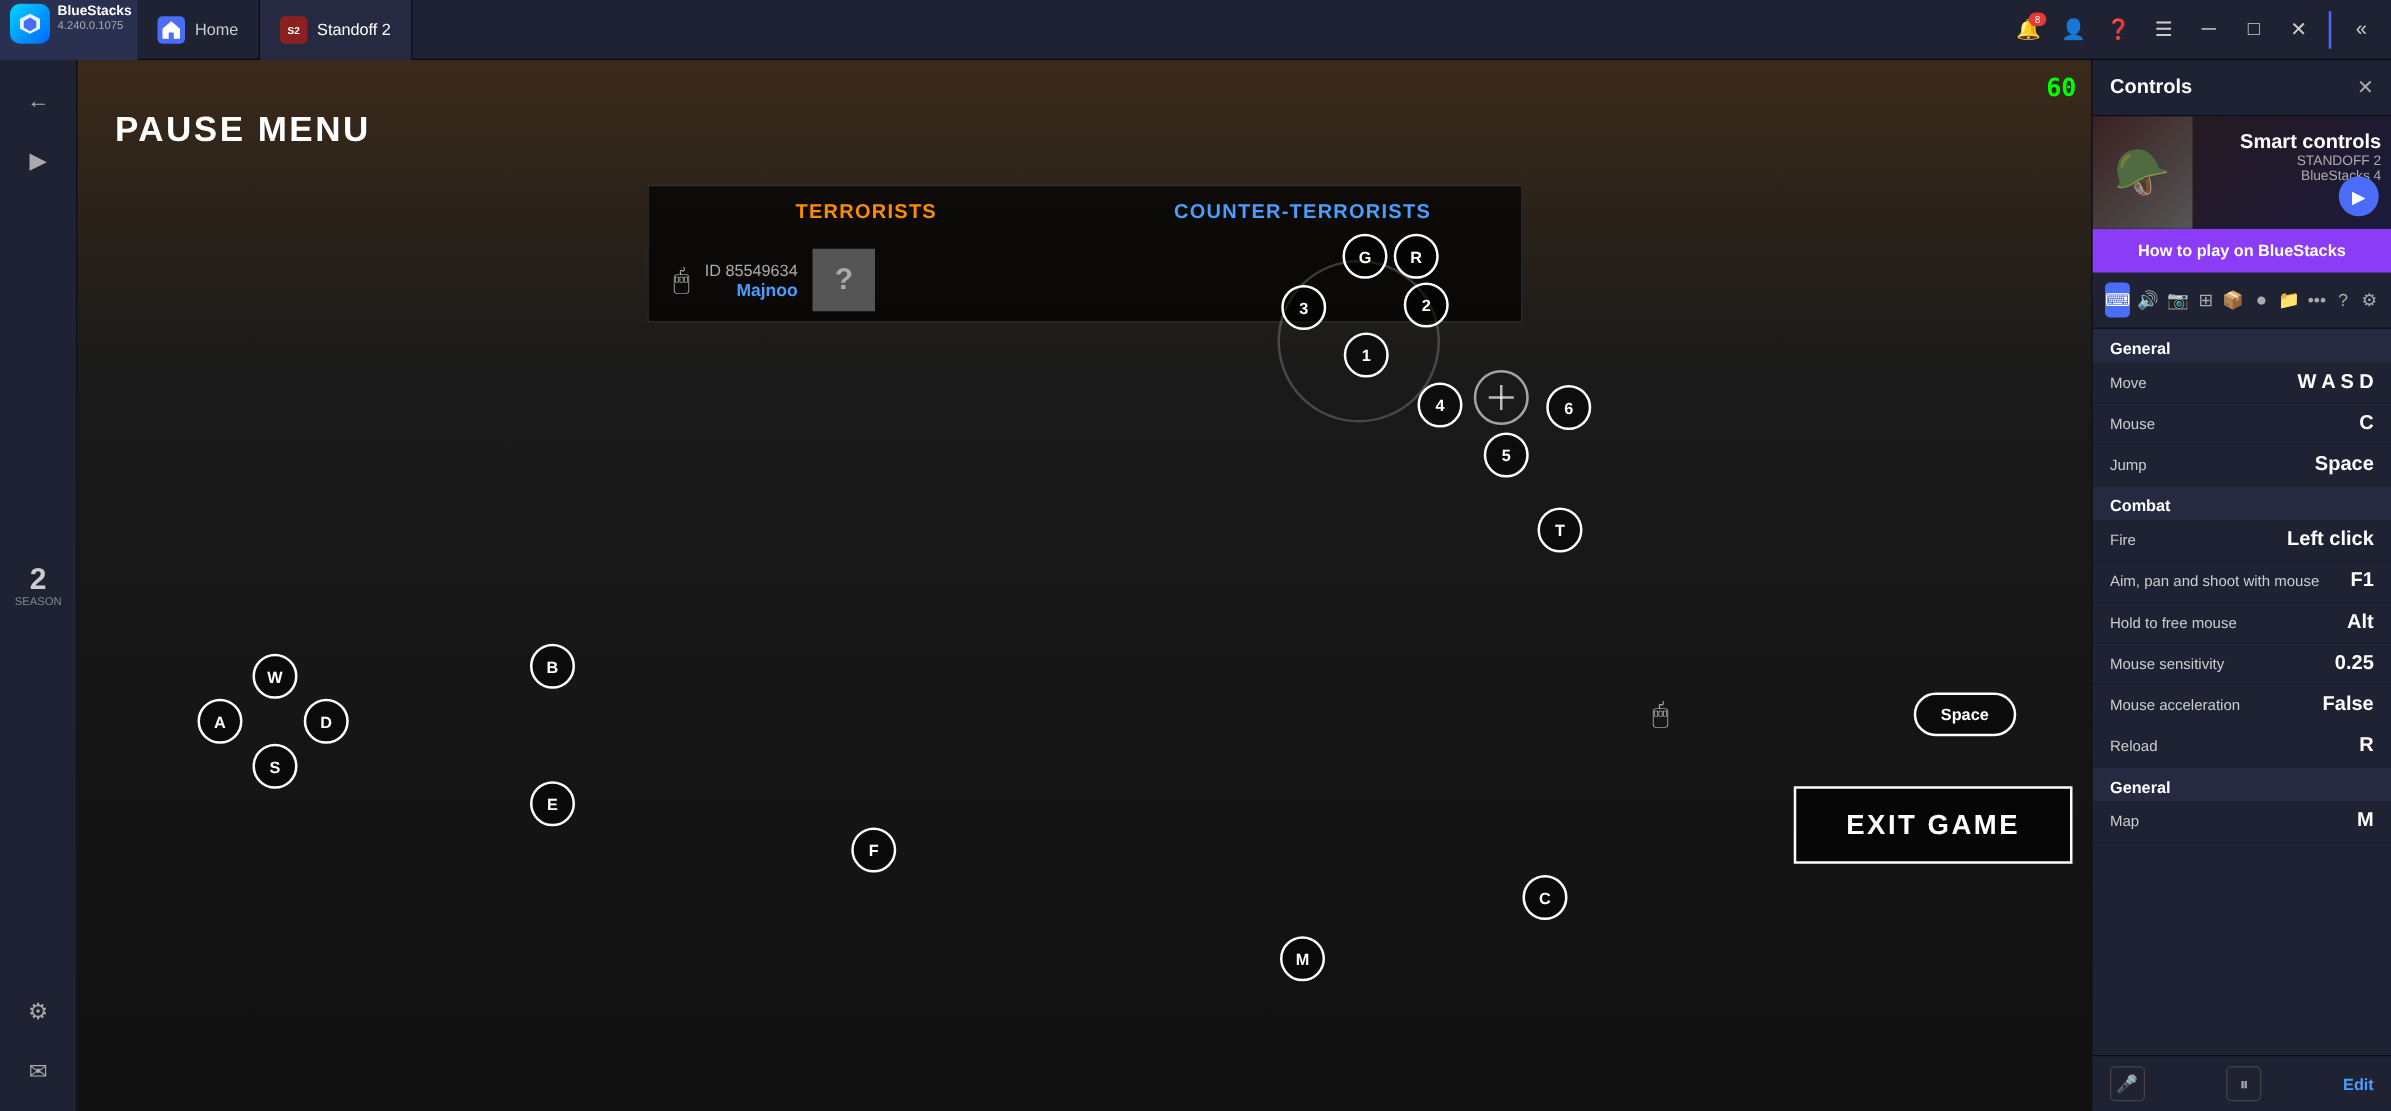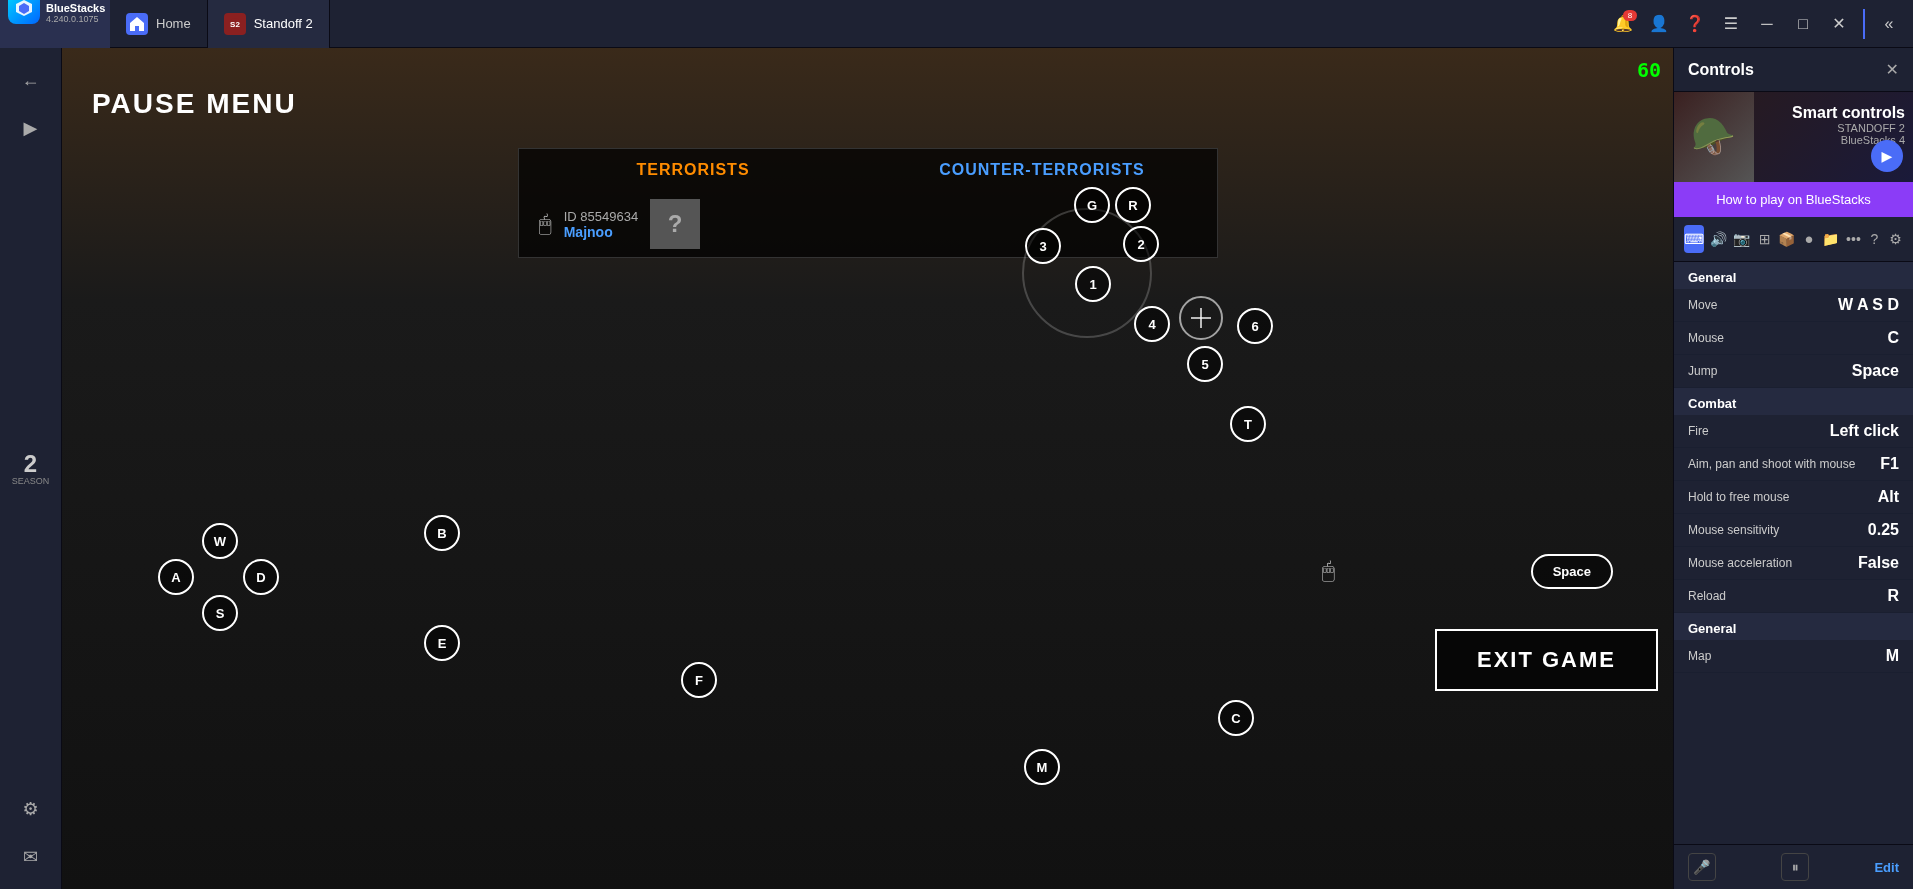--- a/index.html
+++ b/index.html
@@ -20,22 +20,22 @@
       display: flex;
       align-items: center;
       flex-shrink: 0;
       border-bottom: 1px solid #0a0a15;
     }
     .bluestacks-logo {
       width: 110px;
       height: 48px;
       background: #2a3050;
       display: flex;
-      align-items: flex-end;
-      padding: 24px 8px;
+      align-items: flex-start;
+      padding: 3px 8px;
       flex-shrink: 0;
     }
     .bs-icon {
       width: 32px;
       height: 32px;
       background: linear-gradient(135deg, #00d4ff, #0066ff);
       border-radius: 8px;
       display: flex;
       align-items: center;
       justify-content: center;
@@ -220,20 +220,21 @@
       padding: 8px 20px;
       gap: 12px;
     }
     .mouse-icon {
       color: #ccc;
       font-size: 22px;
     }
     .player-info {
       display: flex;
       flex-direction: column;
+      align-items: flex-end;
     }
     .player-id { color: #aaa; font-size: 13px; }
     .player-name { color: #4a9eff; font-size: 14px; font-weight: bold; }
     .player-avatar {
       width: 50px;
       height: 50px;
       background: #555;
       display: flex;
       align-items: center;
       justify-content: center;
@@ -386,21 +387,21 @@
       color: #fff;
       font-size: 14px;
     }
 
     
     .how-to-play-btn {
       background: #8b3cf7;
       color: #fff;
       padding: 10px 14px;
       font-size: 13px;
-      font-weight: normal;
+      font-weight: bold;
       cursor: pointer;
       text-align: center;
       flex-shrink: 0;
     }
 
     
     .controls-icons-bar {
       display: flex;
       padding: 8px 10px;
       gap: 6px;

